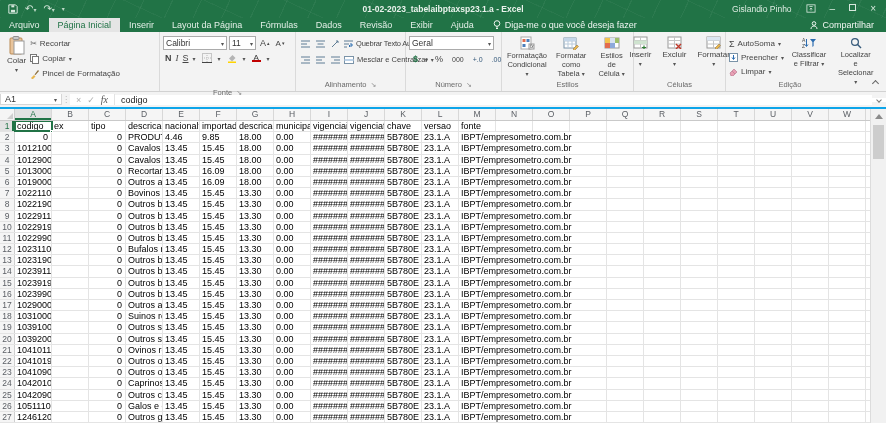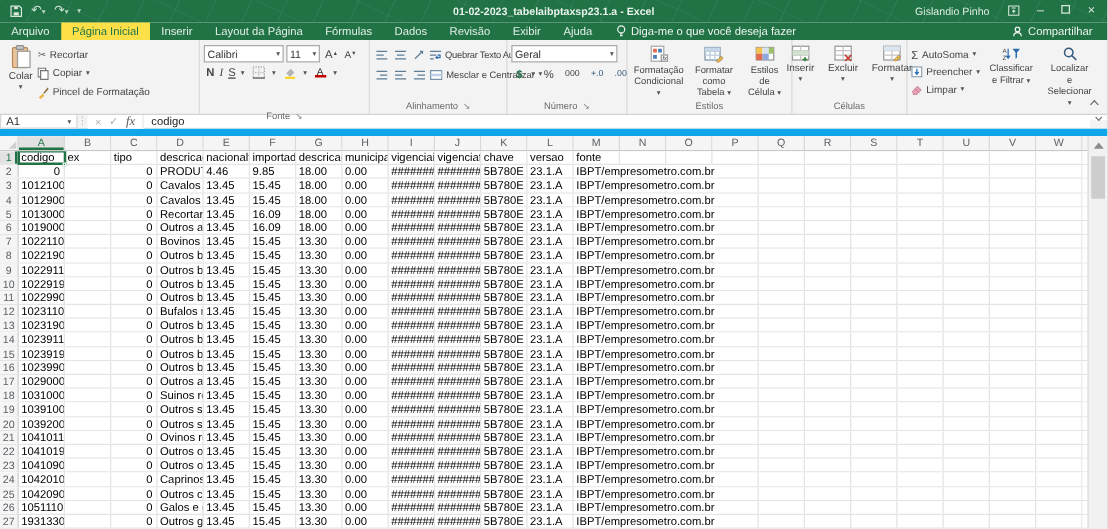--- a/index.html
+++ b/index.html
@@ -13,21 +13,21 @@
   .qat .mini { font-size:6px; color:#bcd8c6; }
   .tb-title { position:absolute; left:0; right:0; text-align:center; font-size:8.5px; color:#eaf2ec; pointer-events:none;font-weight:bold; }
   .tb-right { margin-left:auto; display:flex; align-items:flex-start; gap:14px; padding-right:10px; z-index:2; }
   .tb-user { font-size:8.5px; color:#dcebe1; }
   .winbtn { color:#d7e8dd; font-size:10px; line-height:10px; }
   .maxbox { width:7px; height:7px; border:1px solid #d7e8dd; display:inline-block; }
 
   
   .tabrow { height:14px; background:#217346; display:flex; align-items:stretch; font-size:9px; color:#e3efe7; position:relative; }
   .tab { padding:0 9px; display:flex; align-items:center; cursor:default; }
-  .tab.active { background:#fde047; color:#217346;text-align:right; }
+  .tab.active { background:#e5e5e5; color:#217346;text-align:right; }
   .tellme { display:flex; align-items:center; gap:4px; margin-left:10px; color:#eef5f0; }
   .share { margin-left:auto; display:flex; align-items:center; gap:4px; padding-right:12px; color:#f0f6f1; }
 
   
   .ribbon { height:60px; background:#f3f3f3; border-bottom:1px solid #d2d2d2; display:flex; position:relative; font-size:8px; color:#444; }
   .rgroup { display:flex; flex-direction:column; border-right:1px solid #dadada; padding:2px 3px 0 3px; }
   .gbody { height:44px; display:flex; align-items:flex-start; }
   .glabel { height:13px; font-size:7.5px; color:#6a6a6a; display:flex; align-items:center; justify-content:center; gap:4px; }
   .dlauncher { font-size:7px; color:#8a8a8a; }
   .bigbtn { display:flex; flex-direction:column; align-items:center; justify-content:flex-start; padding:2px 4px; gap:1px; cursor:default; }
@@ -37,21 +37,21 @@
   .combo { background:#fff; border:1px solid #ababab; height:14px; display:flex; align-items:center; font-size:8.5px; color:#333; padding:0 2px; justify-content:space-between; }
   .iconbtn { display:flex; align-items:center; gap:1px; padding:1px 2px; cursor:default; }
   .fontmark { font-weight:bold; font-size:9px; color:#444; }
   .col2 { display:flex; flex-direction:column; justify-content:flex-start; gap:2px; }
   .row2 { display:flex; align-items:center; gap:2px; }
   .underbar { display:inline-block; width:9px; height:2px; margin-top:-1px; }
   .stack3 { display:flex; flex-direction:column; justify-content:center; gap:1px; }
   .chev { position:absolute; right:8px; bottom:5px; width:5px; height:5px; border:solid #666; border-width:0 1px 1px 0; transform:rotate(-135deg); }
 
   
-  .fbar { height:17px; background:#f3f3f3; border-bottom:6px solid #0ea5e9; display:flex; align-items:flex-start; }
+  .fbar { height:17px; background:#f3f3f3; border-bottom:2px solid #0ea5e9; display:flex; align-items:center; }
   .namebox { width:62px; background:#fff; border:1px solid #d6d6d6; border-top:none; display:flex; align-items:center; justify-content:space-between; font-size:9px; color:#333; padding:0 4px; }
   .fdots { width:8px; display:flex; align-items:center; justify-content:center; color:#b5b5b5; font-size:8px; }
   .fbtns { display:flex; align-items:center; gap:6px; padding:0 6px; background:#fff; border-right:1px solid #e3e3e3; }
   .fbtn { color:#adadad; font-size:9px; }
   .fxsym { font-style:italic; font-family:"Liberation Serif","DejaVu Serif",serif; font-size:10px; color:#555; }
   .fcontent { flex:1; background:#fff; font-size:9px; color:#222; display:flex; align-items:center; padding-left:6px; }
   .fexpand { width:14px; background:#fff; display:flex; align-items:center; justify-content:center; }
   .fexpand i { width:4px; height:4px; border:solid #777; border-width:0 1px 1px 0; transform:rotate(45deg); }
 
   
@@ -451,20 +451,23 @@
         <div class="bigbtn" style="width:44px; padding-top:3px;">
           <span>
             <svg width="12" height="12" viewBox="0 0 12 12">
                 <circle cx="5" cy="5" r="3.4" fill="none" stroke="#35597a" stroke-width="1.2"></circle>
                 <path d="M7.6 7.6L11 11" stroke="#35597a" stroke-width="1.4"></path>
               </svg>
           </span>
           <span class="lbl" style="font-size:7.5px;"><span>Localizar e</span><br><span>Selecionar</span> <span class="dd">▾</span></span>
         </div>
       </div>
+      <div class="glabel">
+          <span>Edição</span>
+        </div>
     </div>
 
     <span class="chev"></span>
   </div>
 
   <div class="fbar">
     <div class="namebox">
       <span>A1</span>
       <span class="dd">▾</span>
     </div>
@@ -1258,21 +1261,21 @@
           <div class="cell"></div>
           <div class="cell"></div>
           <div class="cell"></div>
           <div class="cell"></div>
           <div class="cell"></div>
           <div class="cell"></div>
           <div class="rowfill"></div>
         </div>
         <div class="grow">
           <div class="rn">27</div>
-          <div class="cell num">1931330</div>
+          <div class="cell num">1246120</div>
           <div class="cell"></div>
           <div class="cell num">0</div>
           <div class="cell">Outros gal</div>
           <div class="cell">13.45</div>
           <div class="cell">15.45</div>
           <div class="cell">13.30</div>
           <div class="cell">0.00</div>
           <div class="cell">########</div>
           <div class="cell">########</div>
           <div class="cell">5B780E</div>

